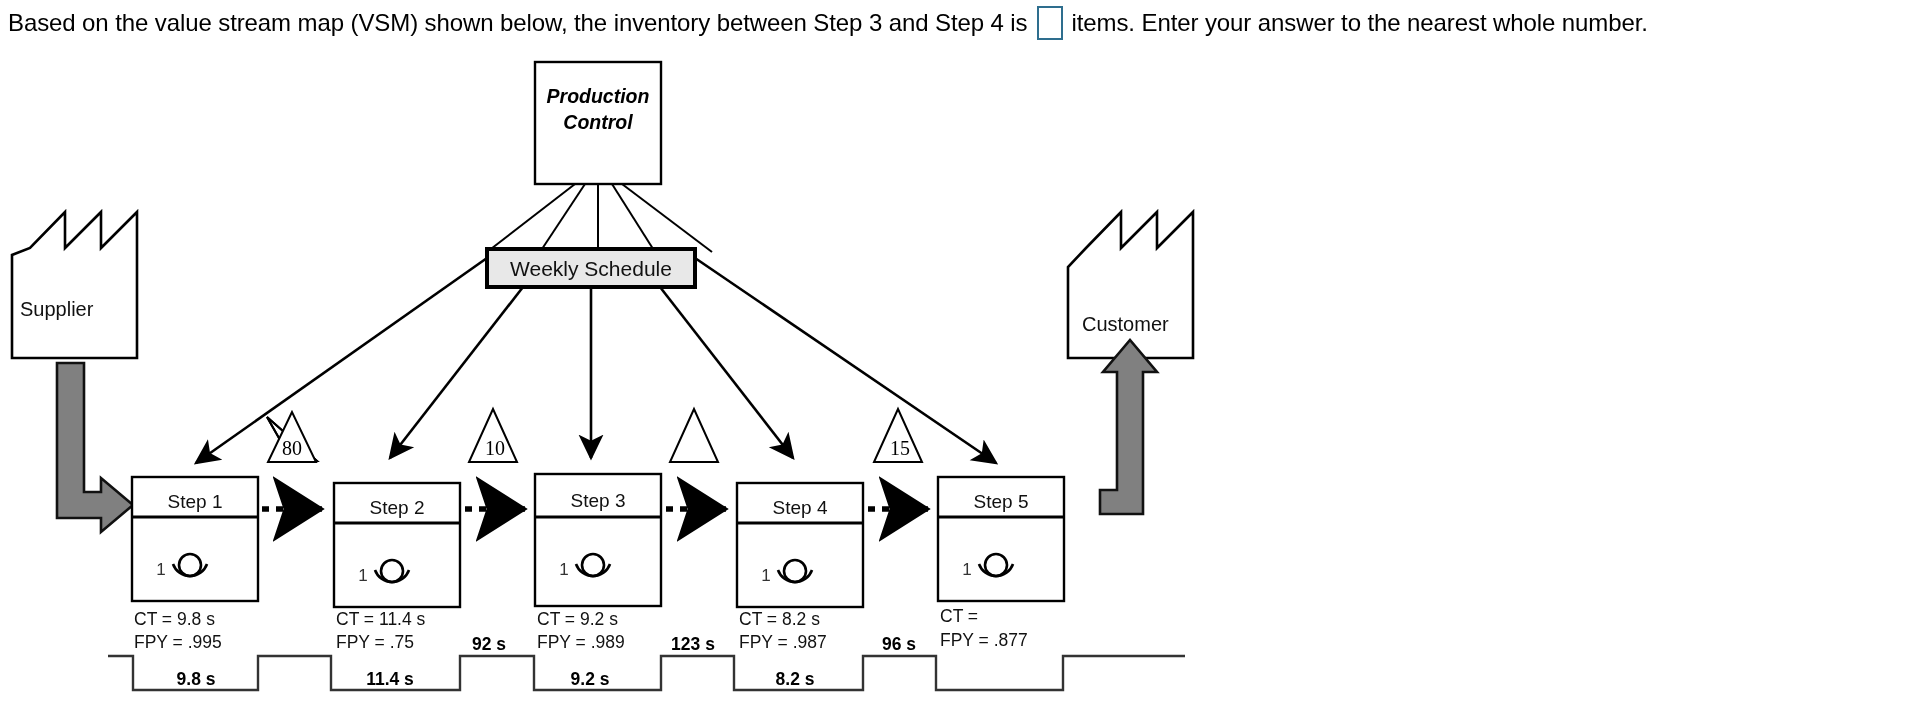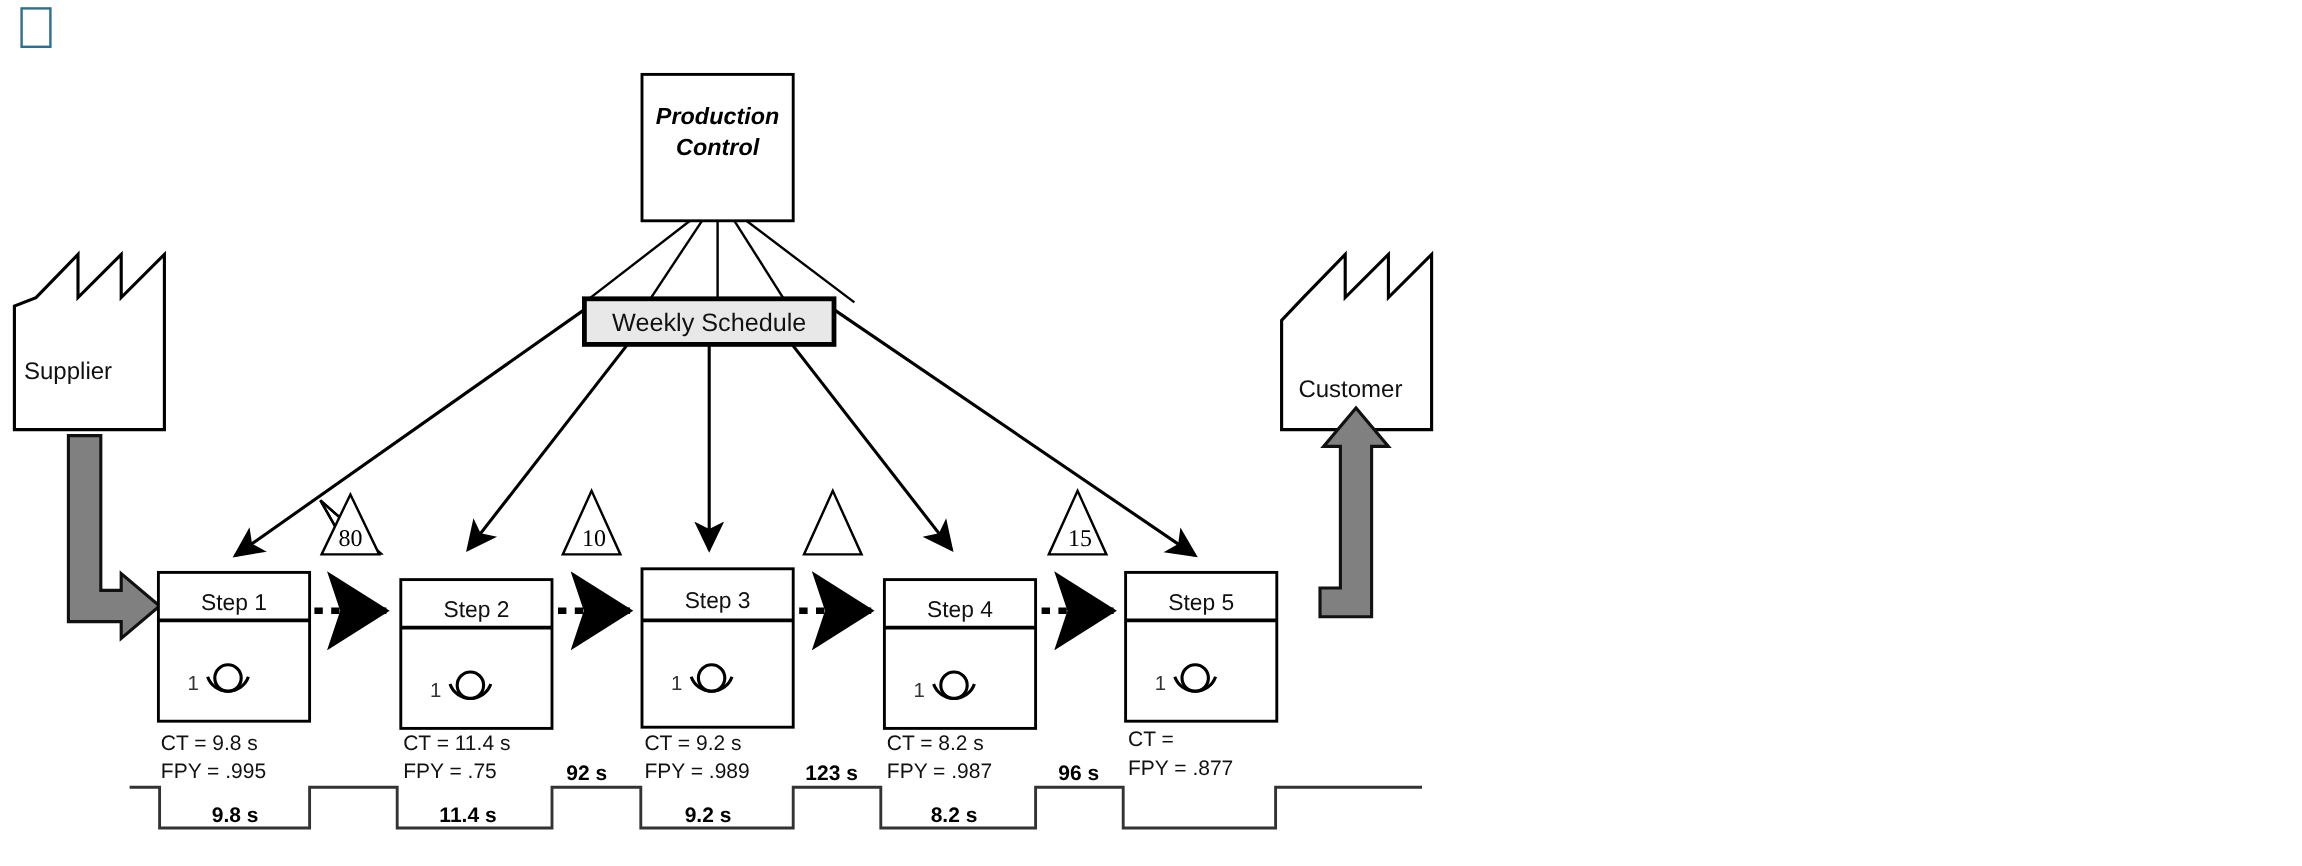--- a/index.html
+++ b/index.html
@@ -20,21 +20,23 @@
     border:2px solid #2e6e8e;background:#ffffff;
     margin:0 9px;vertical-align:middle;box-sizing:border-box;
     padding:0;font-size:20px;outline:none;
   }
   #vsm{position:absolute;left:0;top:40px;width:1918px;height:682px;}
 </style>
 </head>
 <body>
 
 <div id="question">
+  <span class="qtxt">Based on the value stream map (VSM) shown below, the inventory between Step 3 and Step 4 is</span>
   <input id="answer-box" type="text" placeholder="" style="border-color: rgb(46, 110, 142);">
+  <span class="qtxt">items.  Enter your answer to the nearest whole number.</span>
 </div>
 
 <svg id="vsm" viewBox="0 0 1918 682">
   <defs>
     <marker id="arrowSolid" markerWidth="11" markerHeight="11" refX="9" refY="5.5" orient="auto">
       <path d="M0,0.7 L10,5.5 L0,10.3 L2.4,5.5 Z" fill="#000"></path>
     </marker>
     <marker id="arrowPush" markerWidth="10" markerHeight="12" refX="9" refY="6" orient="auto">
       <path d="M0,0 L9.5,6 L0,12 L2,6 Z" fill="#000"></path>
     </marker>

